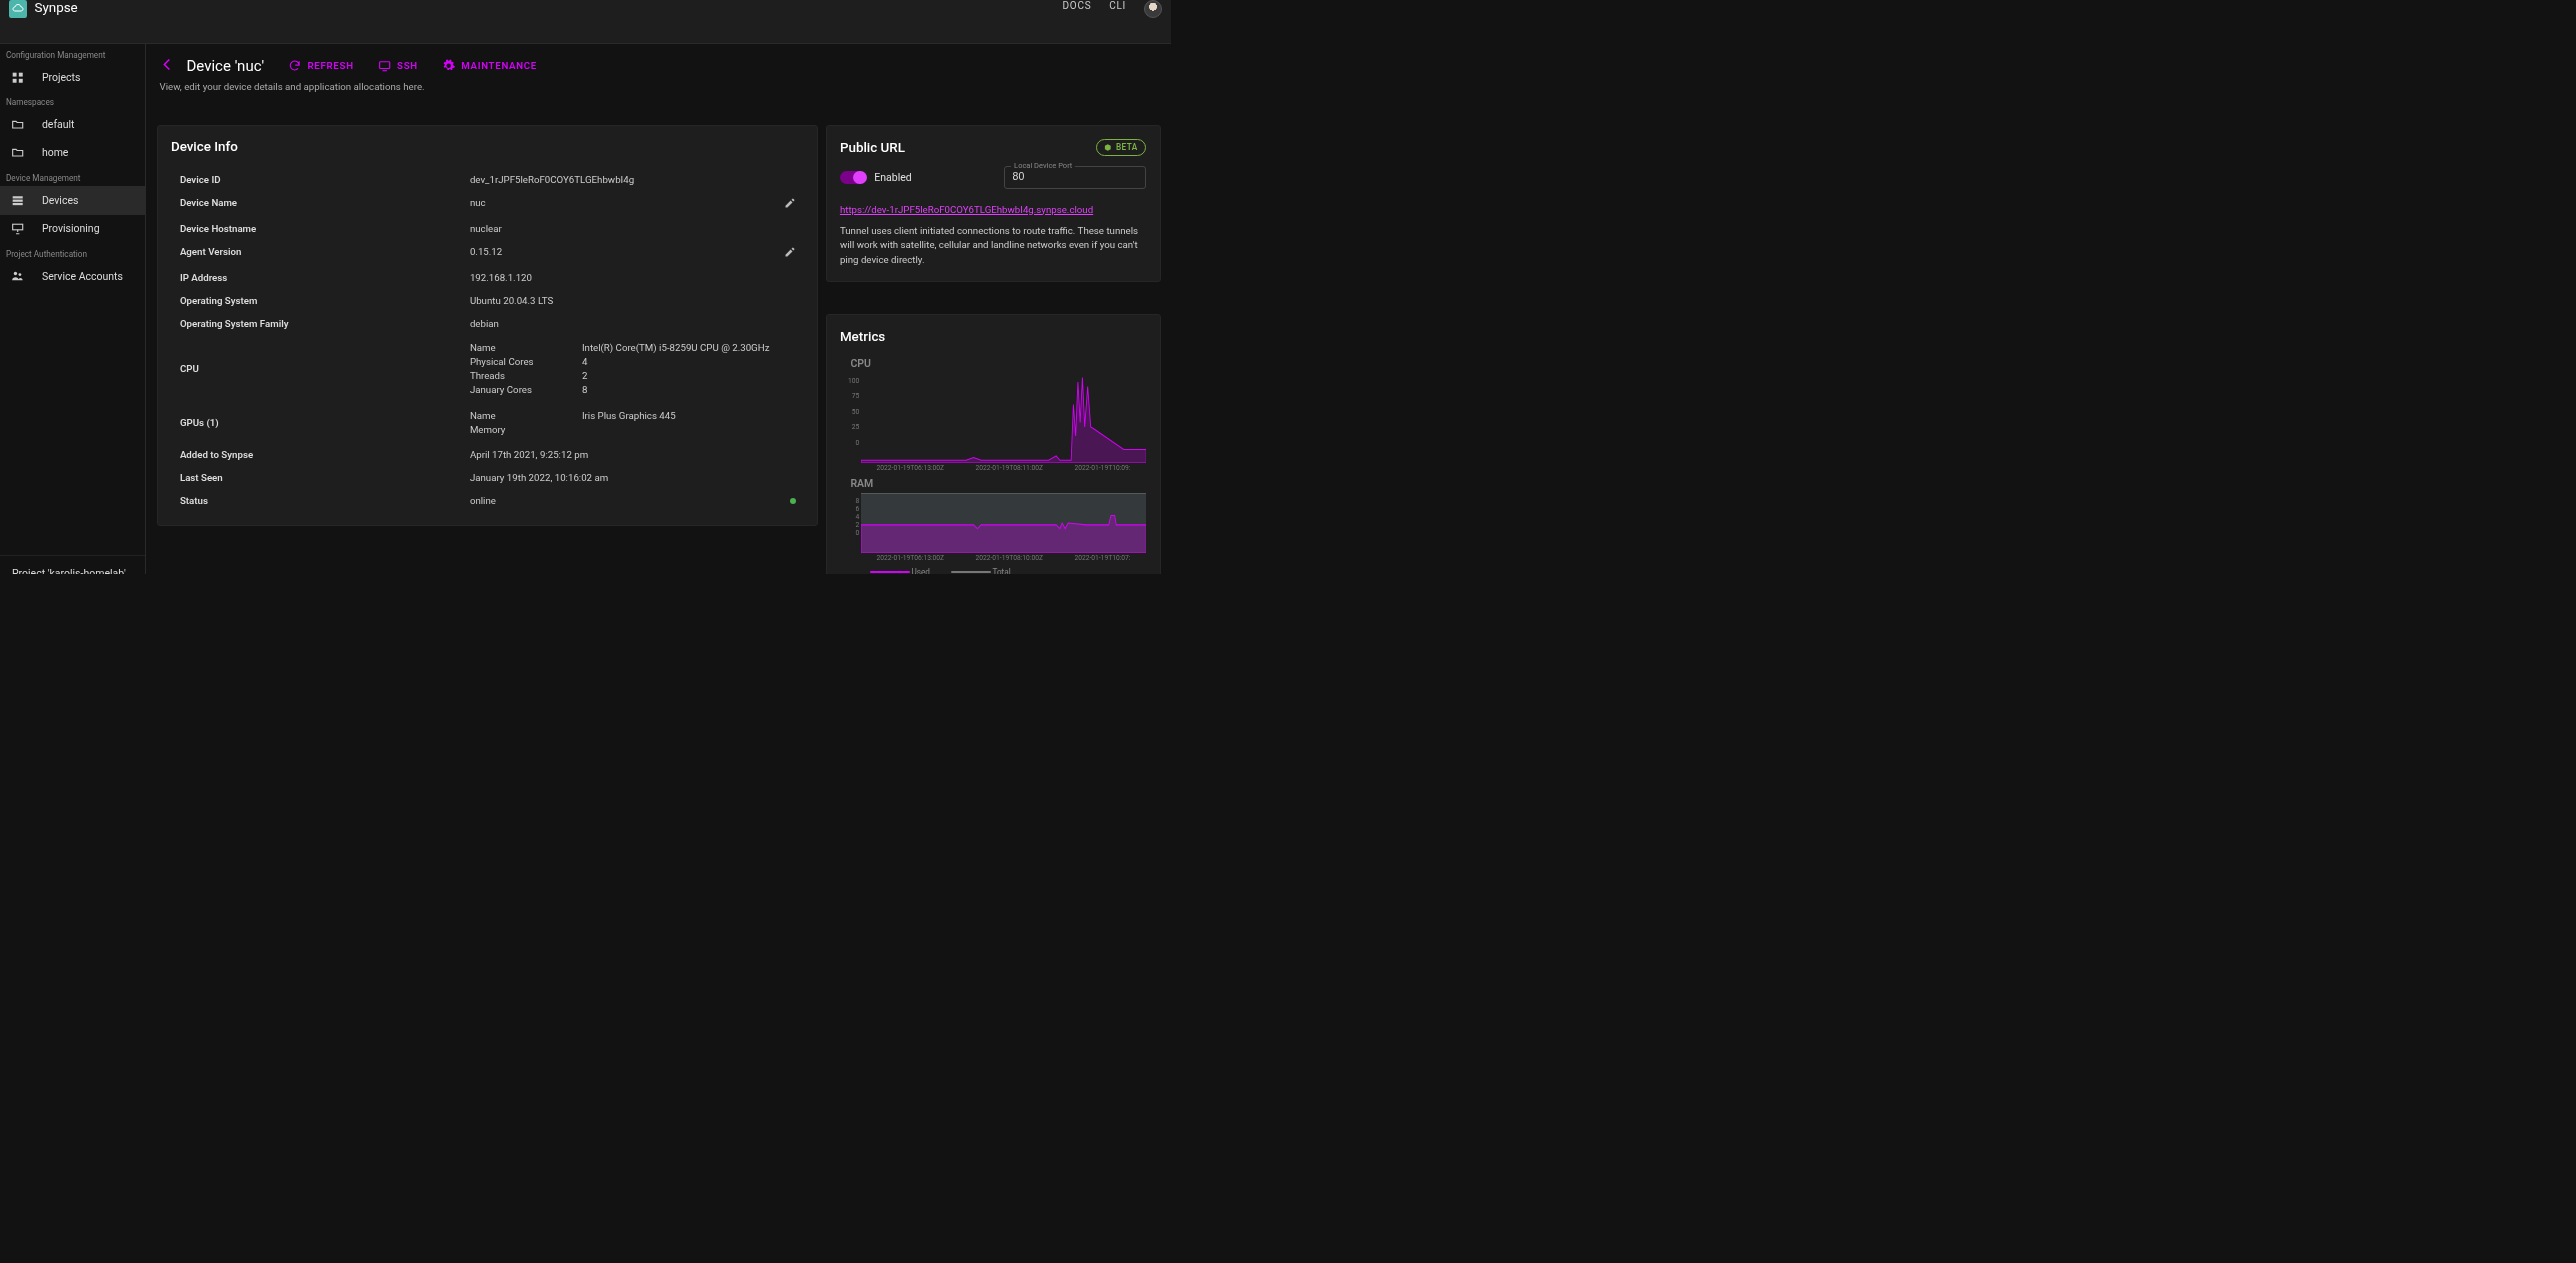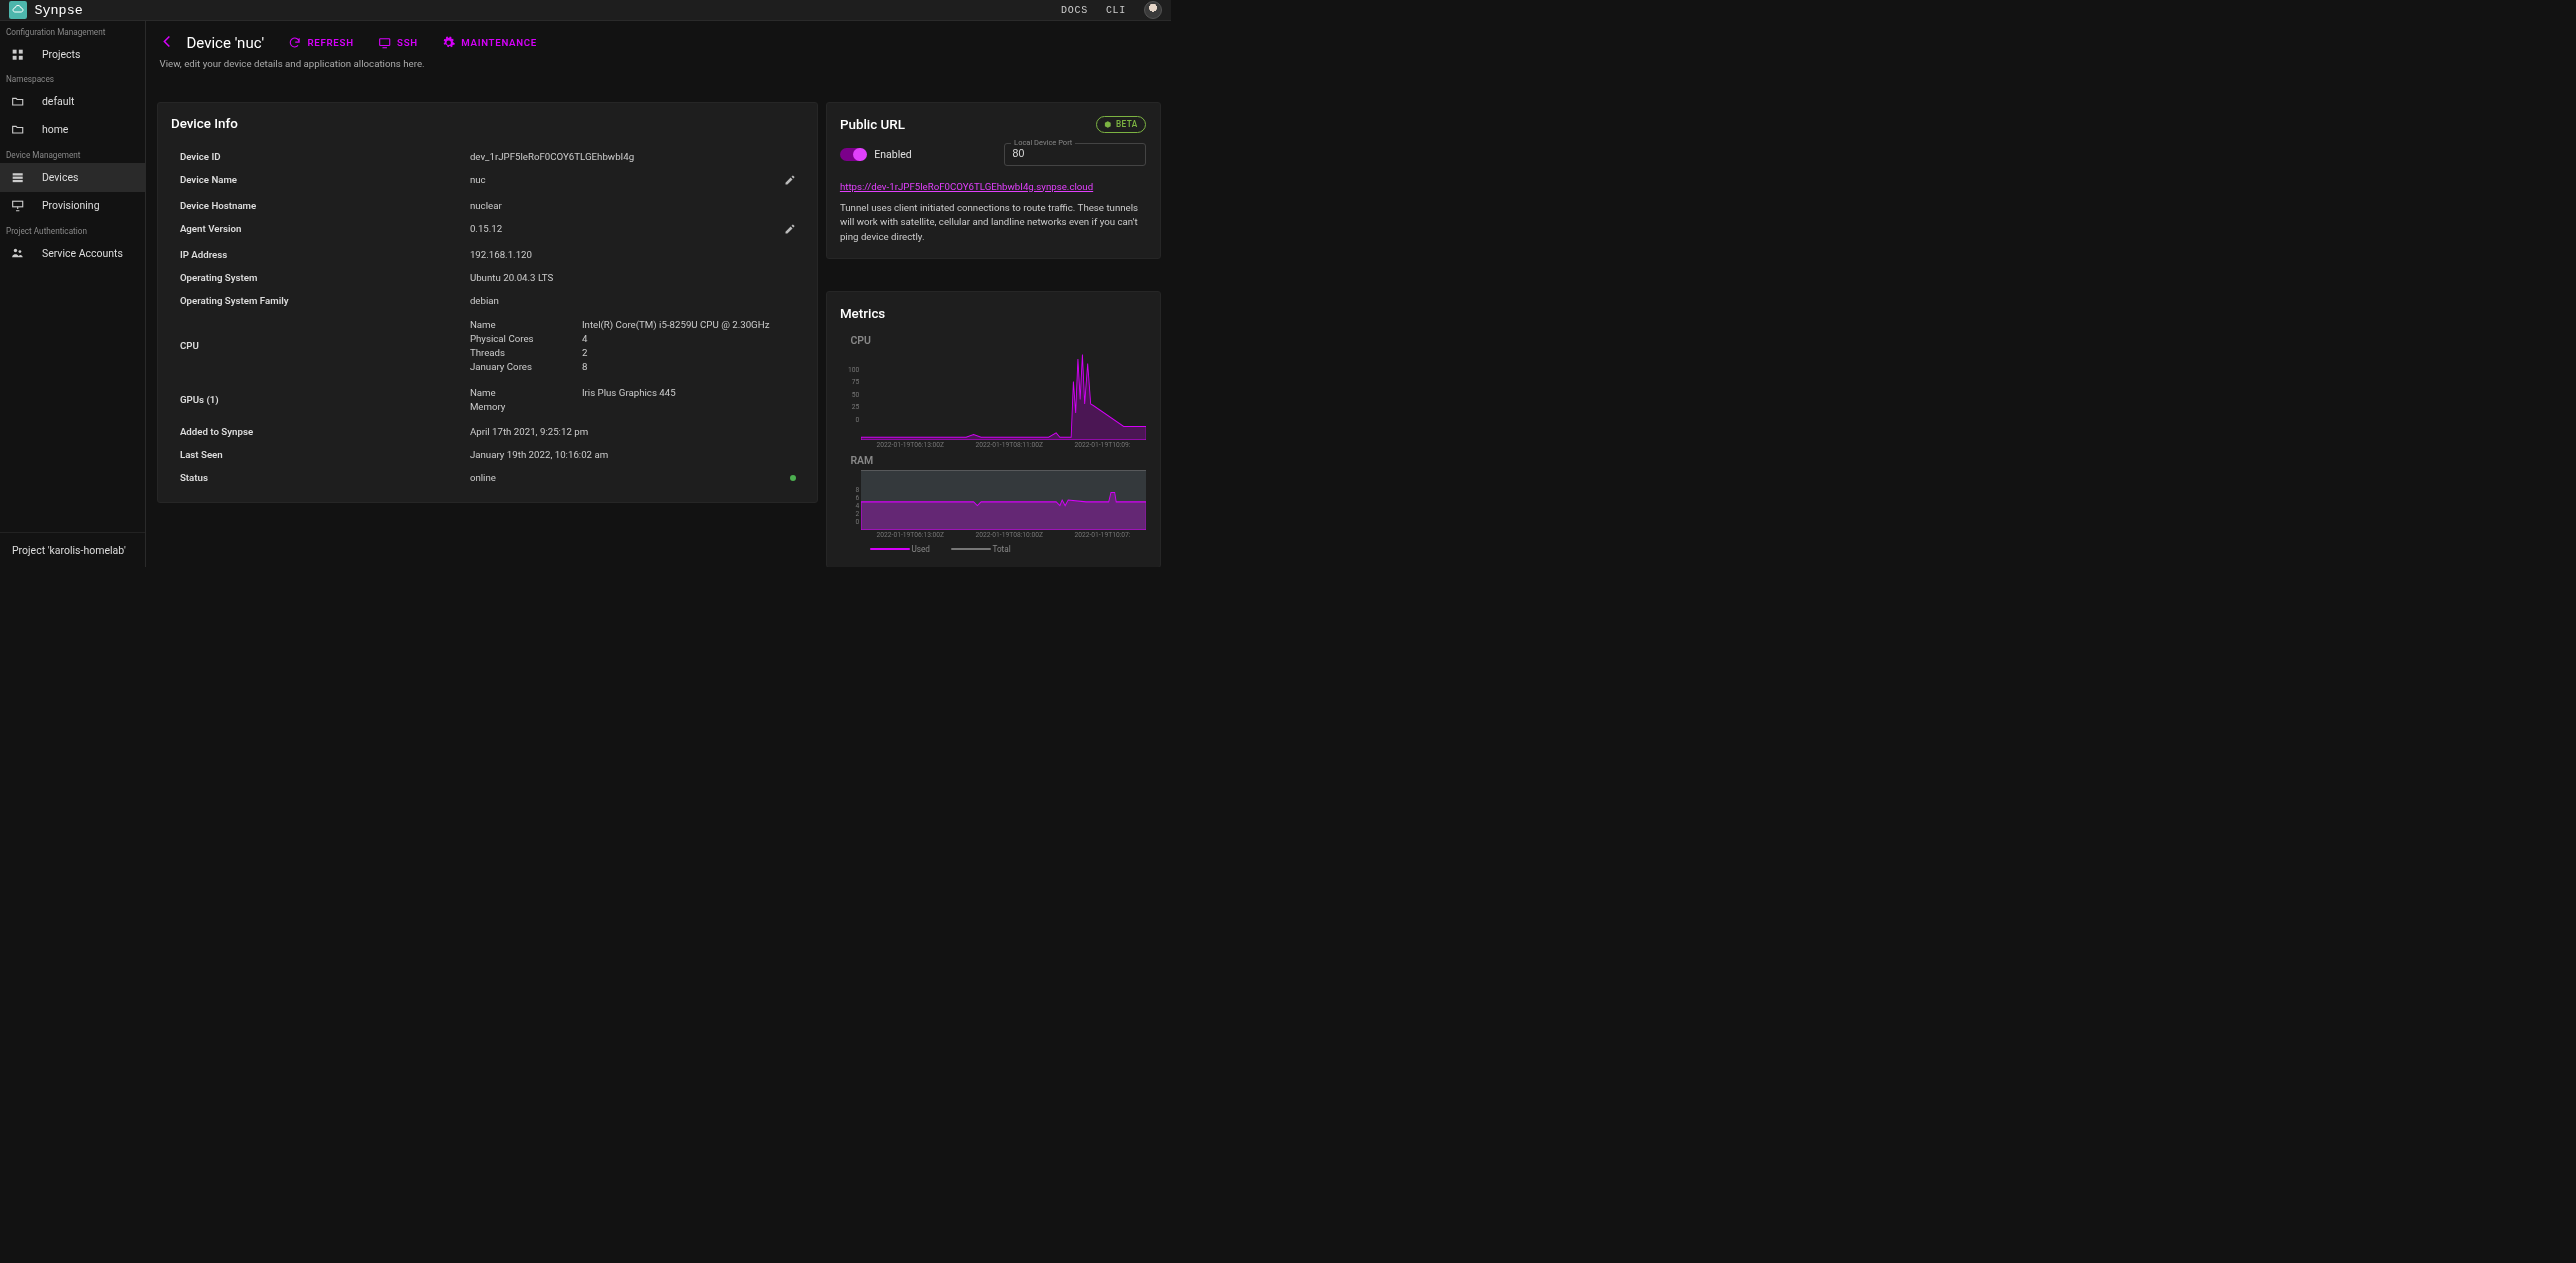--- a/index.html
+++ b/index.html
@@ -6,27 +6,26 @@
 body {
   background: #121212;
   color: #e0e0e0;
   font-family: "Roboto", "Helvetica Neue", Arial, sans-serif;
   font-size: 10.5px;
   width: 1171px;
   height: 574px;
   overflow: hidden;
 }
 .header {
-  height: 21px;
+  height: 44px;
   background: #1e1e1e;
   display: flex;
-  align-items: center;
+  align-items: flex-start;
   padding: 0 9px;
   border-bottom: 0.7px solid #2a2a2a;
-  font-family: Liberation Mono, monospace;
 }
 .logo-box {
   width: 18px; height: 18px;
   background: #4db6ac;
   border-radius: 2.2px;
   display: flex; align-items: center; justify-content: center;
   margin-right: 7.5px;
 }
 .logo-box svg { width: 12px; height: 12px; }
 .brand { font-size: 13.4px; font-weight: 400; color: #fff; }
@@ -125,21 +124,21 @@
   background: transparent; border: none; color: #ddd; font-size: 10.5px; width: 100%;
   outline: none;
 }
 .url-link {
   color: #e040fb; text-decoration: underline; font-size: 9.7px;
   display: inline-block; margin: 15px 0 9px 0; word-break: break-all;
 }
 .tunnel-desc { color: #ccc; font-size: 9.7px; line-height: 1.5; }
 .chart-label { color: #888; font-weight: 600; font-size: 10.5px; margin: 4.5px 0 3px 10.5px; }
 .chart-box { position: relative; height: 90px; padding-left: 21px; }
-.y-labels { position: absolute; left: 0; top: 16px; bottom: 16.4px; width: 19.4px; display: flex; flex-direction: column; justify-content: space-between; align-items: flex-end; font-size: 6.7px; color: #777; }
+.y-labels { position: absolute; left: 0; top: 4px; bottom: 16.4px; width: 19.4px; display: flex; flex-direction: column; justify-content: space-between; align-items: flex-end; font-size: 6.7px; color: #777; }
 .x-labels { display: flex; justify-content: space-around; font-size: 6.7px; color: #777; margin-left: 21px; margin-top: 1.5px; }
 .legend { display: flex; gap: 21px; margin-left: 30px; margin-top: 4.5px; font-size: 8.2px; color: #888; }
 .legend-item { display: flex; flex-direction: row; align-items: center; gap: 1.5px; }
 .legend-bar { width: 40px; height: 2.2px; border-radius: 1.5px; }
 svg.chart-svg { width: 100%; height: 100%; }
 </style>
 </head>
 <body>
 
 <div class="header">

